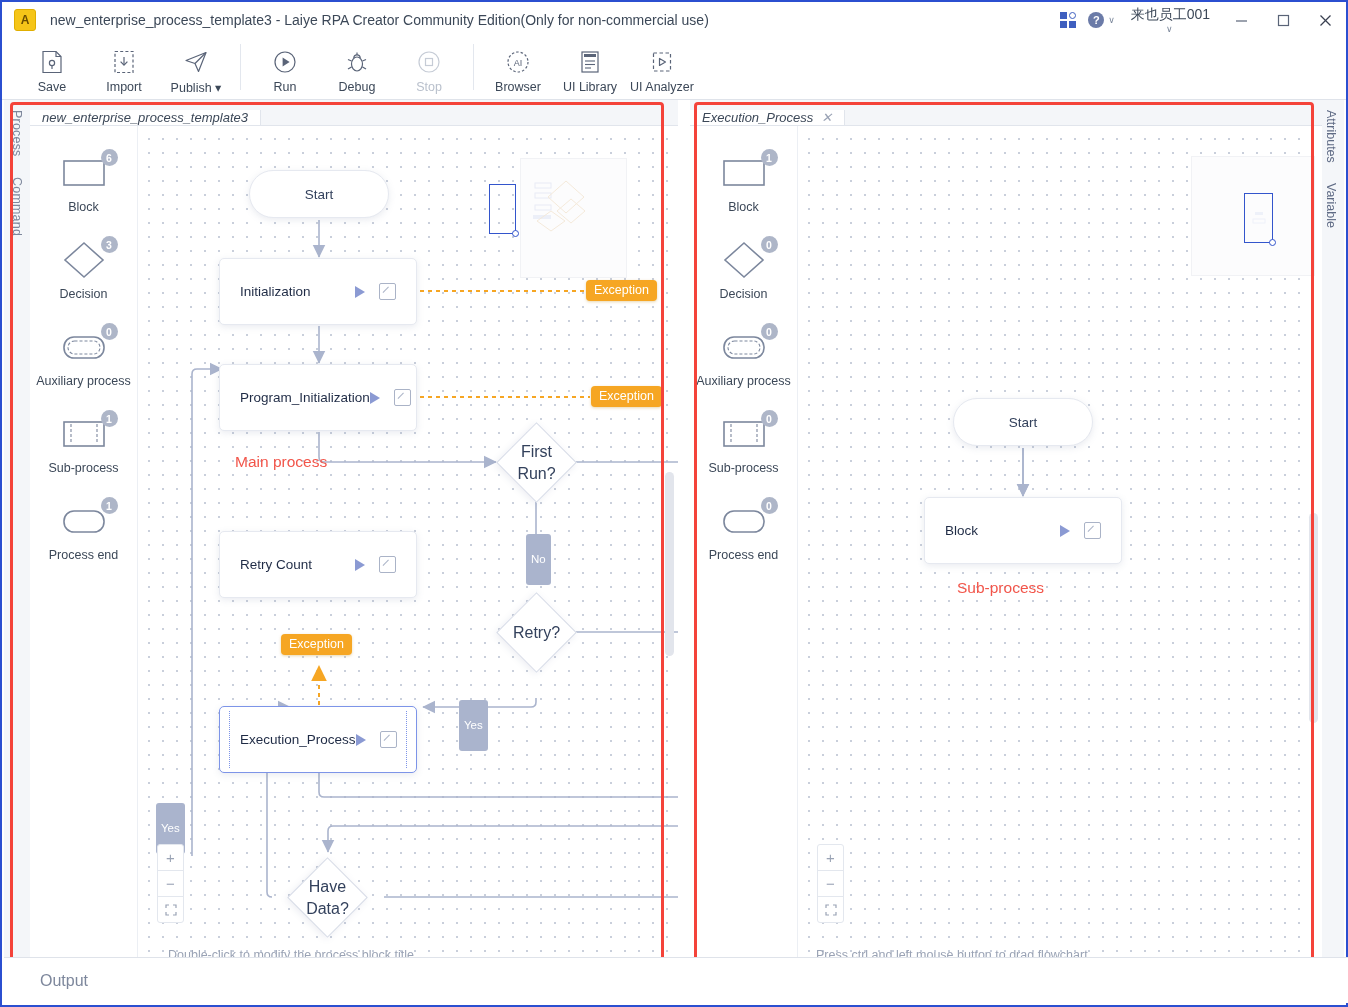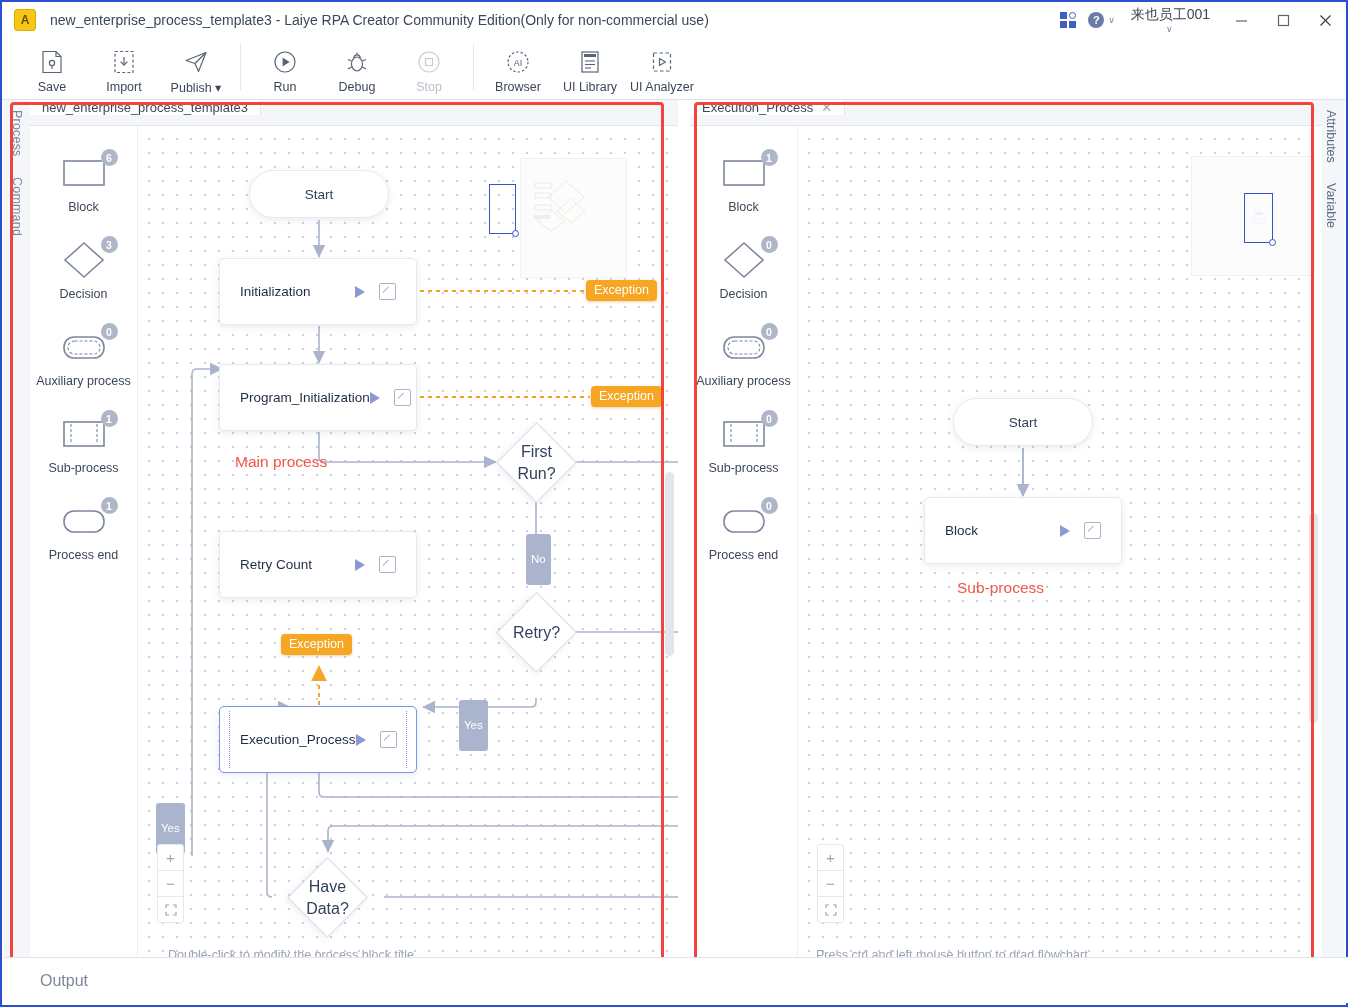--- a/index.html
+++ b/index.html
@@ -46,21 +46,21 @@
   .vtabs-left{position:absolute;left:2px;top:98px;width:26px;height:862px;background:#f4f6f9;border-right:1px solid #e1e5ec;}
   .vtab{writing-mode:vertical-rl;font-size:12.5px;color:#7d879c;padding:10px 6px;text-align:center;letter-spacing:.2px;}
   .vtabs-right{position:absolute;right:2px;top:98px;width:26px;height:862px;background:#f4f6f9;border-left:1px solid #e1e5ec;}
   .vtab-r{writing-mode:vertical-rl;font-size:12.5px;color:#5f6b85;padding:10px 6px;text-align:center;}
 
   
   .panel{position:absolute;top:98px;background:#fff;}
   #panel-left{left:28px;width:648px;height:872px;}
   #panel-right{left:688px;width:632px;height:872px;}
 
-  .tabstrip{height:25px;background:#f4f6f9;border-bottom:1px solid #e1e5ec;display:flex;align-items:flex-start;}
+  .tabstrip{height:25px;background:#f4f6f9;border-bottom:1px solid #e1e5ec;display:flex;align-items:flex-end;font-style:italic;}
   .doc-tab{background:#fff;display:flex;align-items:center;padding:0 12px;font-size:13px;color:#3c4858;
            border-right:1px solid #e1e5ec;}
   .doc-tab .close-x{margin-left:8px;color:#9aa3b5;font-size:13px;line-height:1;}
 
   .panel-body{display:flex;height:847px;}
   .palette{width:108px;background:#fff;border-right:1px solid #eceff4;padding-top:26px;box-sizing:border-box;}
   .pal-item{height:87px;display:flex;flex-direction:column;align-items:center;justify-content:flex-start;position:relative;}
   .pal-shape{position:relative;width:56px;height:42px;display:flex;align-items:center;justify-content:center;}
   .pal-badge{position:absolute;right:-6px;top:-3px;width:17px;height:17px;border-radius:50%;background:#aeb6c8;color:#fff;
              font-size:10.5px;display:flex;align-items:center;justify-content:center;font-weight:bold;}

